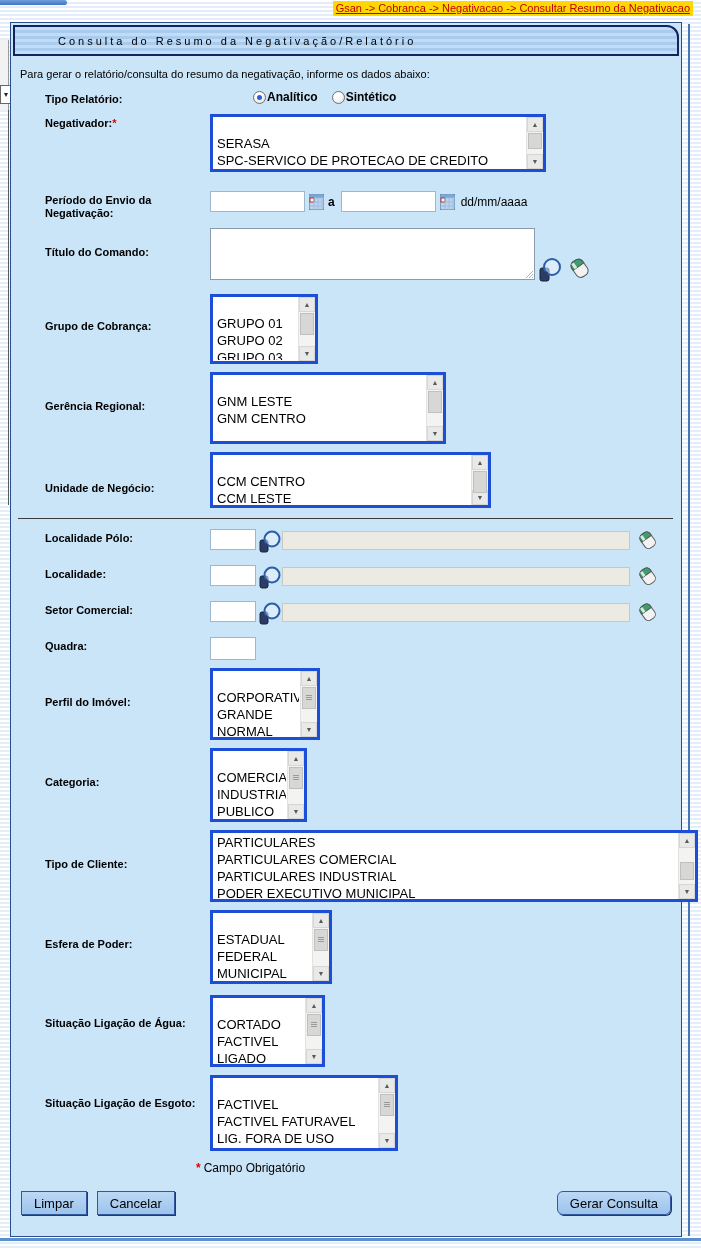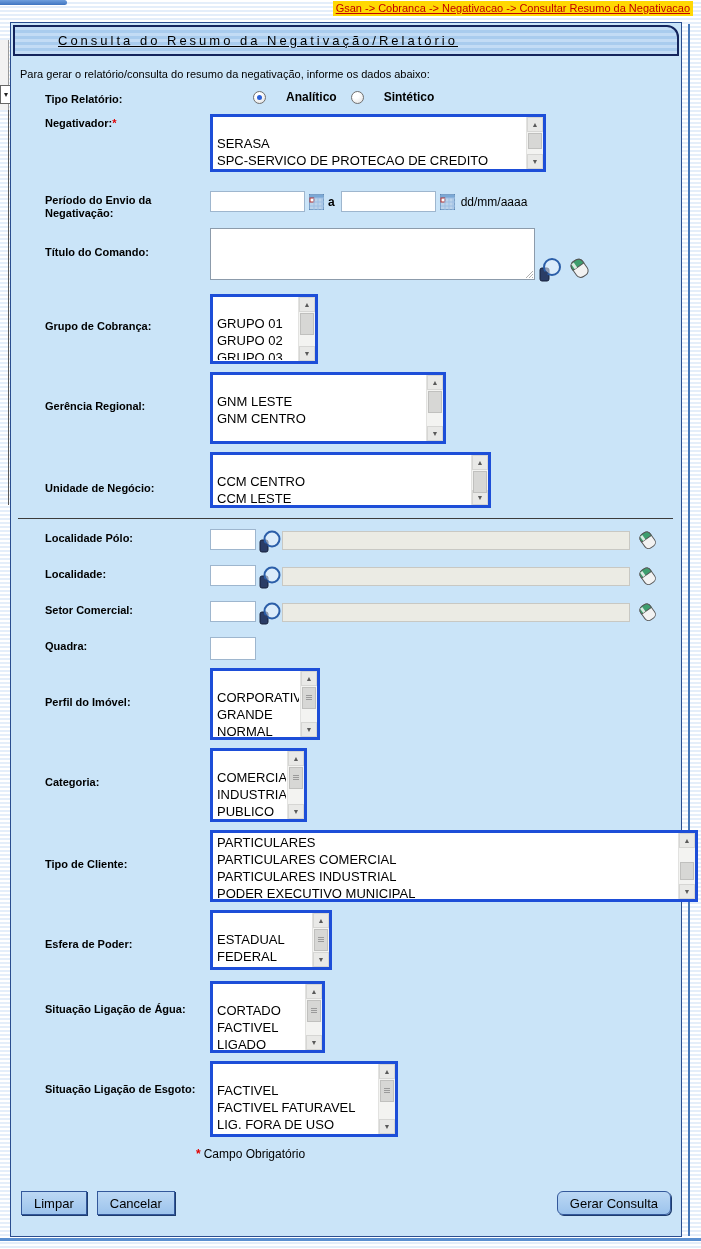--- a/index.html
+++ b/index.html
@@ -23,34 +23,34 @@
   .left-line { position:absolute; left:8px; top:110px; width:1px; height:395px; background:#5a5a5a; }
   .bottom-line { position:absolute; left:0; bottom:8px; width:701px; height:3px; background:#5a8fd0; }
 
   
   .panel { position:absolute; left:10px; top:22px; width:672px; height:1215px;
     background:#cae4f8; border:1px solid #2a4d8f; }
   .panel-right-line { position:absolute; left:688px; top:24px; width:2px; height:1212px; background:#4677b8; }
   .titlebar { position:relative; margin:2px 2px 0 2px; height:31px;
     background:repeating-linear-gradient(180deg,#c3dcf5 0 3px,#a9ccee 3px 6px);
     border:2px solid #13245c; border-radius:0 12px 0 0; display:flex; align-items:center; }
-  .titlebar .title { font-size:13px; color:#000; letter-spacing:3px; padding-left:43px;text-decoration:underline; }
+  .titlebar .title { font-size:11px; color:#000; letter-spacing:3px; padding-left:43px; }
 
   .content { padding:10px 8px 0 7px; }
   .instruction { font-size:11px; color:#000; margin:2px 0 10px 2px; }
 
   .row { display:flex; align-items:flex-start; margin-bottom:8px; }
   .flabel { width:168px; flex:0 0 168px; font-size:11px; font-weight:bold; color:#000;
     padding-left:3px; padding-top:3px; line-height:13px;margin-left:24px; }
   .req { color:#e00000; font-weight:bold; }
   .ctrl { display:flex; align-items:flex-start; }
 
   
   .radio-row { padding-left:43px; align-items:center; gap:6px; }
-  .radio-item { display:flex; align-items:center; gap:20px; margin-right:8px; }
+  .radio-item { display:flex; align-items:center; gap:1px; margin-right:8px; }
   .radio-circle { width:13px; height:13px; border-radius:50%; border:1px solid #707070;
     background:radial-gradient(circle at 35% 30%,#ffffff 30%,#dcdcdc); position:relative; }
   .radio-circle.checked::after { content:""; position:absolute; left:3px; top:3px; width:5px; height:5px;
     border-radius:50%; background:#2b5fd9; }
   .radio-label { font-size:12px; font-weight:bold; }
 
   
   .listbox { position:relative; background:#fff; border:3px solid #1d4ed8; overflow:hidden; }
   .listbox .opts { position:absolute; inset:1px 18px 1px 1px; padding-left:3px; overflow:hidden; }
   .opt { font-size:13px; line-height:17px; min-height:17px; color:#000; white-space:nowrap; }
@@ -406,21 +406,21 @@
               </div>
             <div class="sbtn">▼</div>
           </div>
         </div>
       </div>
     </div>
 
     <div class="row" style="margin-bottom:11px;">
       <div class="flabel" style="padding-top:28px;">Esfera de Poder:</div>
       <div class="ctrl">
-        <div class="listbox" style="width:122px;height:60px;">
+        <div class="listbox" style="width:122px;height:74px;">
           <div class="opts">
               <div class="opt"></div>
               <div class="opt">ESTADUAL</div>
               <div class="opt">FEDERAL</div>
               <div class="opt">MUNICIPAL</div>
             </div>
           <div class="sbar">
             <div class="sbtn">▲</div>
             <div class="strack">
                 <div class="sthumb ridged"></div>

